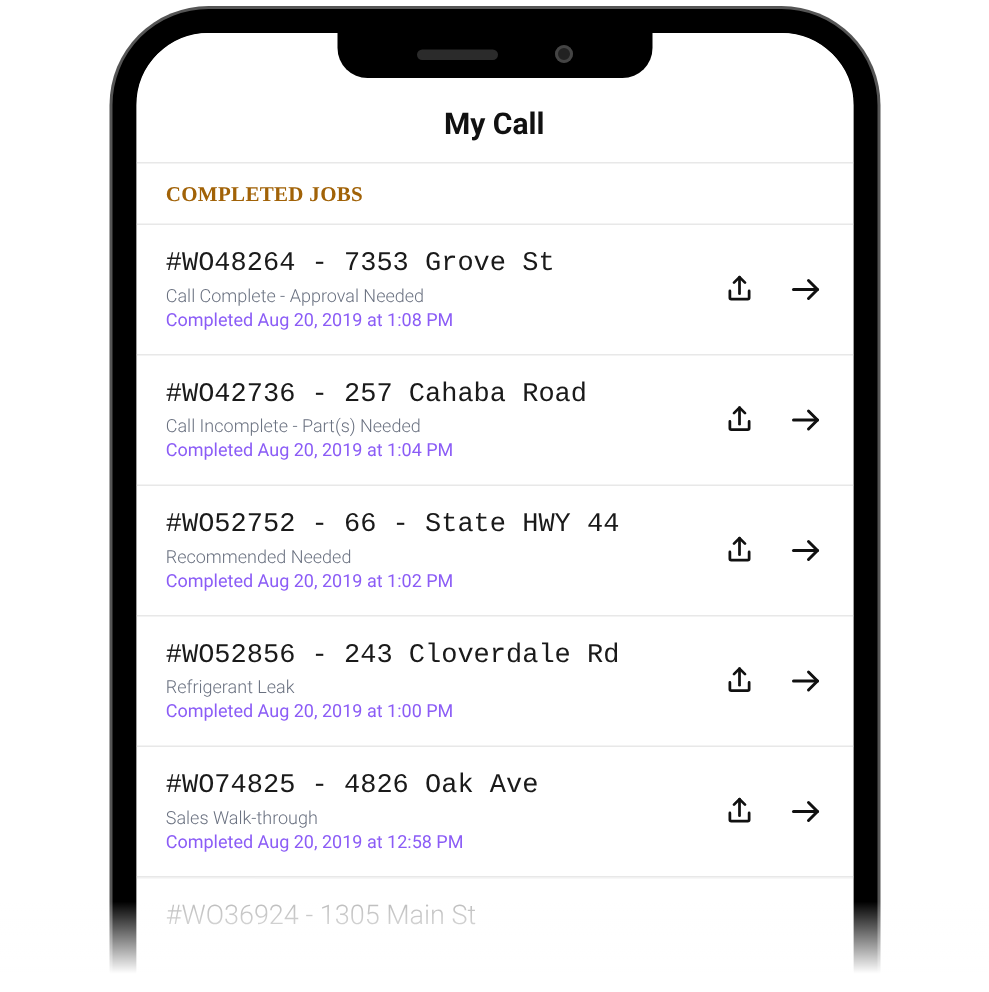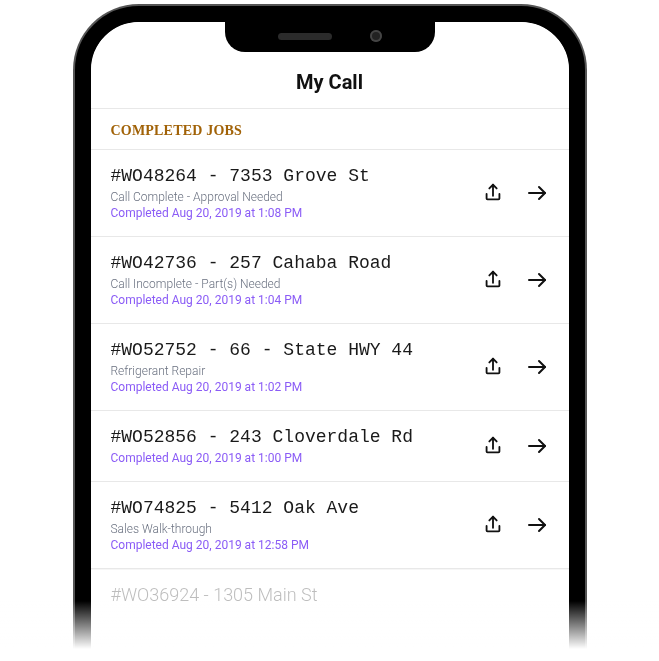--- a/index.html
+++ b/index.html
@@ -222,21 +222,21 @@
               <svg viewBox="0 0 24 24" width="24" height="24" fill="none" stroke="currentColor" stroke-width="2" stroke-linecap="round" stroke-linejoin="round">
                 <path d="M4 12h16"></path>
                 <path d="M14 6l6 6-6 6"></path>
               </svg>
             </span>
           </div>
         </div>
         <div class="job-card">
           <div class="job-info">
             <div class="job-title">#WO52752 - 66 - State HWY 44</div>
-            <div class="job-status">Refrigerant Repair</div>
+            <div class="job-status">Recommended Needed</div>
             <div class="job-time">Completed Aug 20, 2019 at 1:02 PM</div>
           </div>
           <div class="job-actions">
             <span class="icon-share">
               <svg viewBox="0 0 24 24" width="22" height="22" fill="none" stroke="currentColor" stroke-width="2" stroke-linecap="round" stroke-linejoin="round">
                 <path d="M12 3v12"></path>
                 <path d="M8 7l4-4 4 4"></path>
                 <path d="M5 13v5a1 1 0 0 0 1 1h12a1 1 0 0 0 1-1v-5"></path>
               </svg>
             </span>
@@ -244,41 +244,42 @@
               <svg viewBox="0 0 24 24" width="24" height="24" fill="none" stroke="currentColor" stroke-width="2" stroke-linecap="round" stroke-linejoin="round">
                 <path d="M4 12h16"></path>
                 <path d="M14 6l6 6-6 6"></path>
               </svg>
             </span>
           </div>
         </div>
         <div class="job-card">
           <div class="job-info">
             <div class="job-title">#WO52856 - 243 Cloverdale Rd</div>
+            <div class="job-status">Refrigerant Leak</div>
             <div class="job-time">Completed Aug 20, 2019 at 1:00 PM</div>
           </div>
           <div class="job-actions">
             <span class="icon-share">
               <svg viewBox="0 0 24 24" width="22" height="22" fill="none" stroke="currentColor" stroke-width="2" stroke-linecap="round" stroke-linejoin="round">
                 <path d="M12 3v12"></path>
                 <path d="M8 7l4-4 4 4"></path>
                 <path d="M5 13v5a1 1 0 0 0 1 1h12a1 1 0 0 0 1-1v-5"></path>
               </svg>
             </span>
             <span class="icon-arrow">
               <svg viewBox="0 0 24 24" width="24" height="24" fill="none" stroke="currentColor" stroke-width="2" stroke-linecap="round" stroke-linejoin="round">
                 <path d="M4 12h16"></path>
                 <path d="M14 6l6 6-6 6"></path>
               </svg>
             </span>
           </div>
         </div>
         <div class="job-card">
           <div class="job-info">
-            <div class="job-title">#WO74825 - 5412 Oak Ave</div>
+            <div class="job-title">#WO74825 - 4826 Oak Ave</div>
             <div class="job-status">Sales Walk-through</div>
             <div class="job-time">Completed Aug 20, 2019 at 12:58 PM</div>
           </div>
           <div class="job-actions">
             <span class="icon-share">
               <svg viewBox="0 0 24 24" width="22" height="22" fill="none" stroke="currentColor" stroke-width="2" stroke-linecap="round" stroke-linejoin="round">
                 <path d="M12 3v12"></path>
                 <path d="M8 7l4-4 4 4"></path>
                 <path d="M5 13v5a1 1 0 0 0 1 1h12a1 1 0 0 0 1-1v-5"></path>
               </svg>

